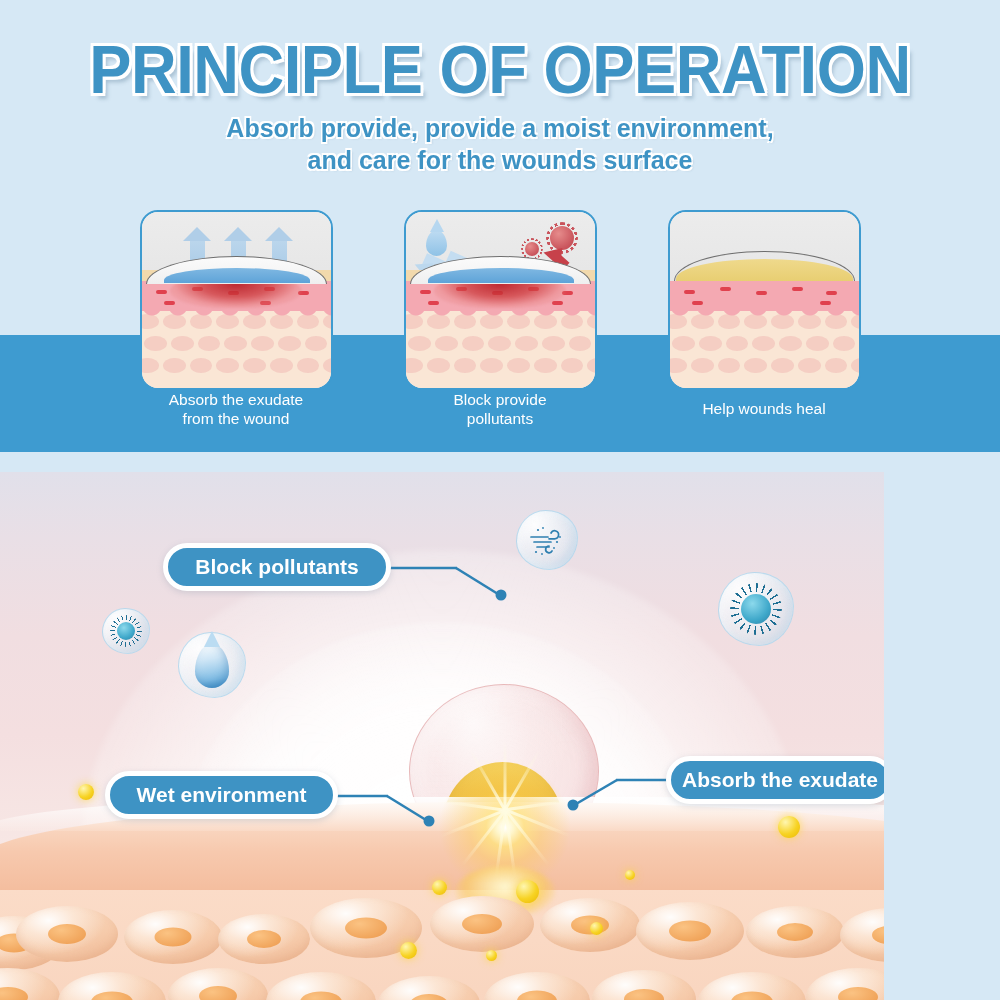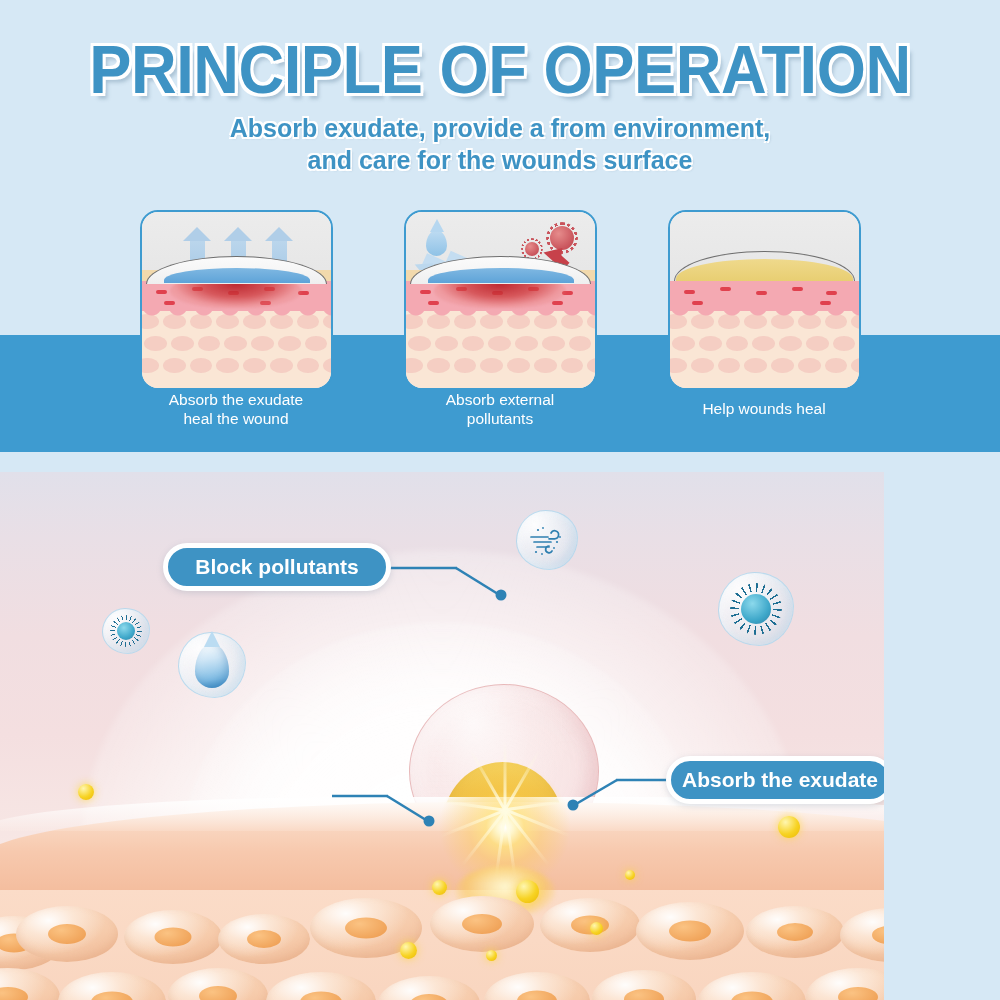--- a/index.html
+++ b/index.html
@@ -350,21 +350,21 @@
 </head>
 <body>
 
 <div class="page">
 
   <div class="header-bg"></div>
 
   <div class="main-title">PRINCIPLE OF OPERATION</div>
 
   <div class="subtitle">
-    <span class="line">Absorb exudate, provide a from environment,</span>
+    <span class="line">Absorb provide, provide a moist environment,</span>
     <span class="line">and care for the wounds surface</span>
   </div>
 
   <div class="blue-band"></div>
 
   <div class="panels">
 
     <div class="panel p1">
       <div class="panel-sky"></div>
 
@@ -525,24 +525,24 @@
         <div class="dash" style="left:22px;top:20px"></div>
         <div class="dash" style="left:150px;top:20px"></div>
       </div>
       <div class="dome-yellow" style="left:6px;bottom:107px;width:177px;height:22px;"></div>
       <div class="dome" style="left:4px;bottom:107px;width:181px;height:30px;background:transparent;"></div>
     </div>
   </div>
 
   <div class="panel-label l1">
     <span>Absorb the exudate</span><br>
-    <span>heal the wound</span>
+    <span>from the wound</span>
   </div>
   <div class="panel-label l2">
-    <span>Absorb external</span><br>
+    <span>Block provide</span><br>
     <span>pollutants</span>
   </div>
   <div class="panel-label l3">
     <span>Help wounds heal</span>
   </div>
 
   <div class="hero">
 
     <div class="glow-mound"></div>
     <div class="glow-mound2"></div>
@@ -697,19 +697,22 @@
     <svg class="leader" style="left:566px;top:300px;width:115px;height:50px;">
       <line x1="109" y1="8" x2="50" y2="8"></line>
       <line x1="51" y1="8" x2="10" y2="32"></line>
       <circle cx="7" cy="33" r="5.5"></circle>
     </svg>
 
     <div class="callout" style="left:163px;top:71px;width:228px;height:48px;">
       <span>Block pollutants</span>
     </div>
 
+    <div class="callout" style="left:105px;top:299px;width:233px;height:48px;">
+      <span>Wet environment</span>
+    </div>
 
     <div class="callout" style="left:666px;top:284px;width:228px;height:48px;">
       <span>Absorb the exudate</span>
     </div>
 
   </div>
 </div>
 
 </body></html>

